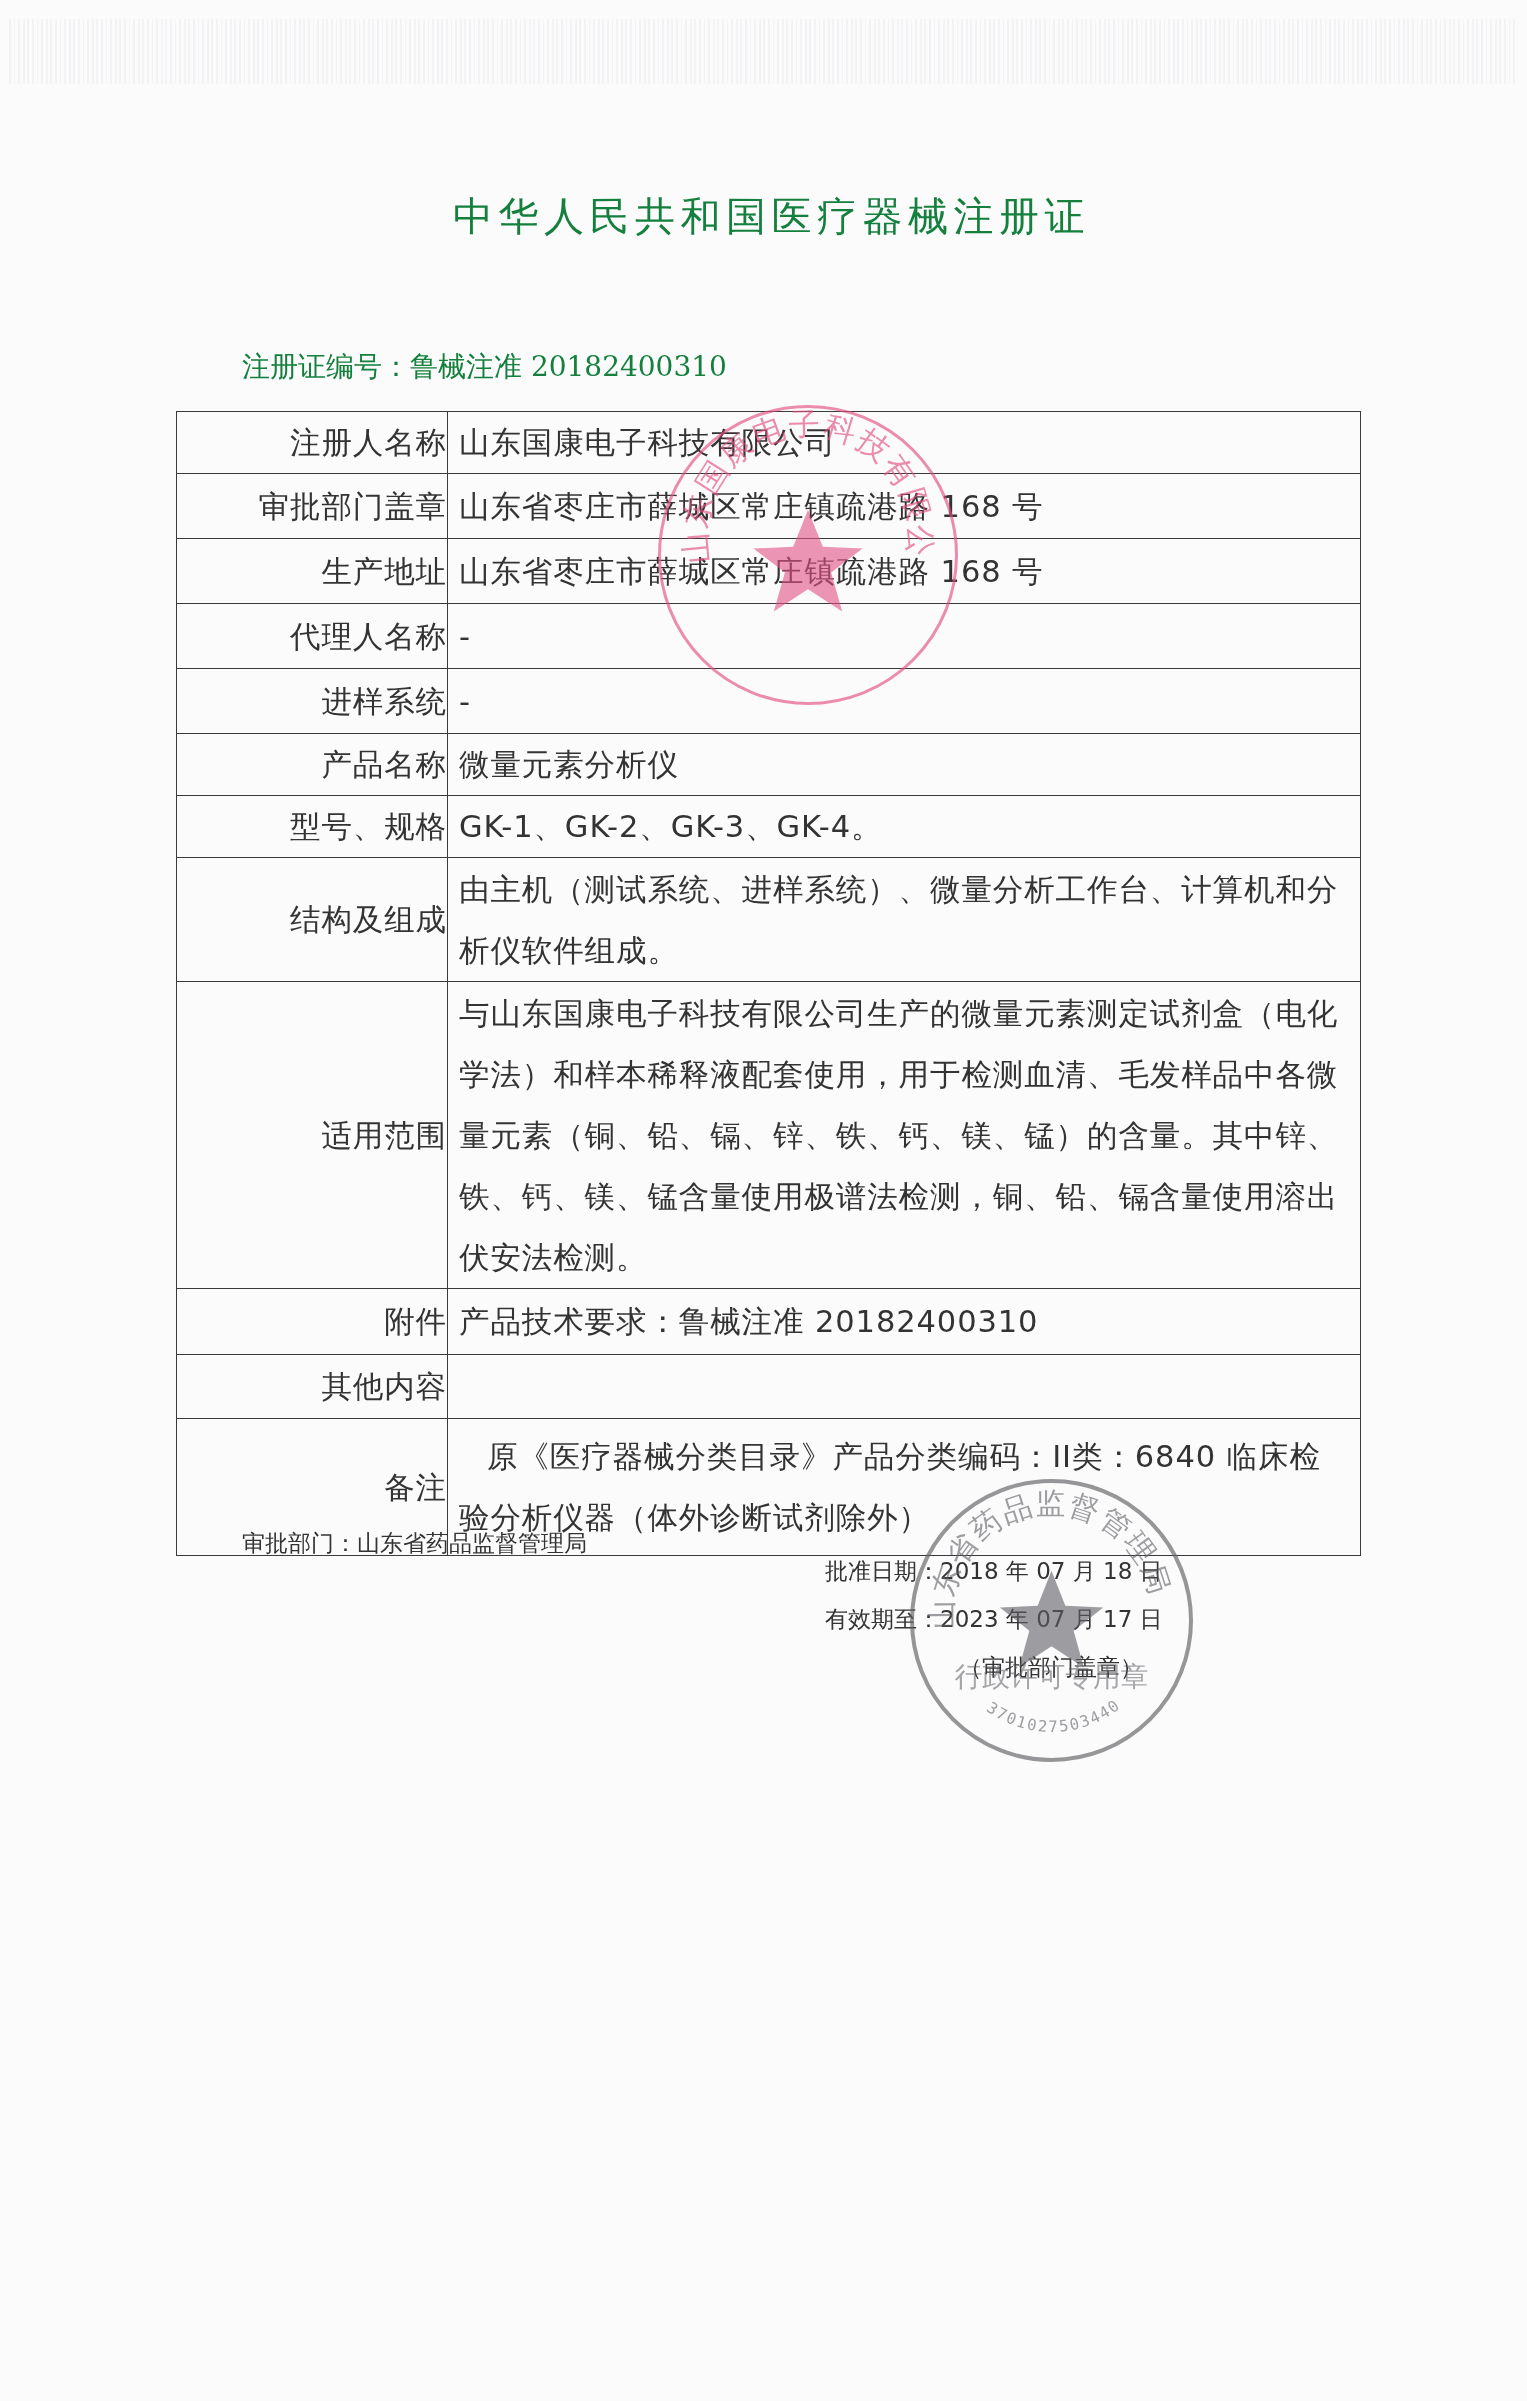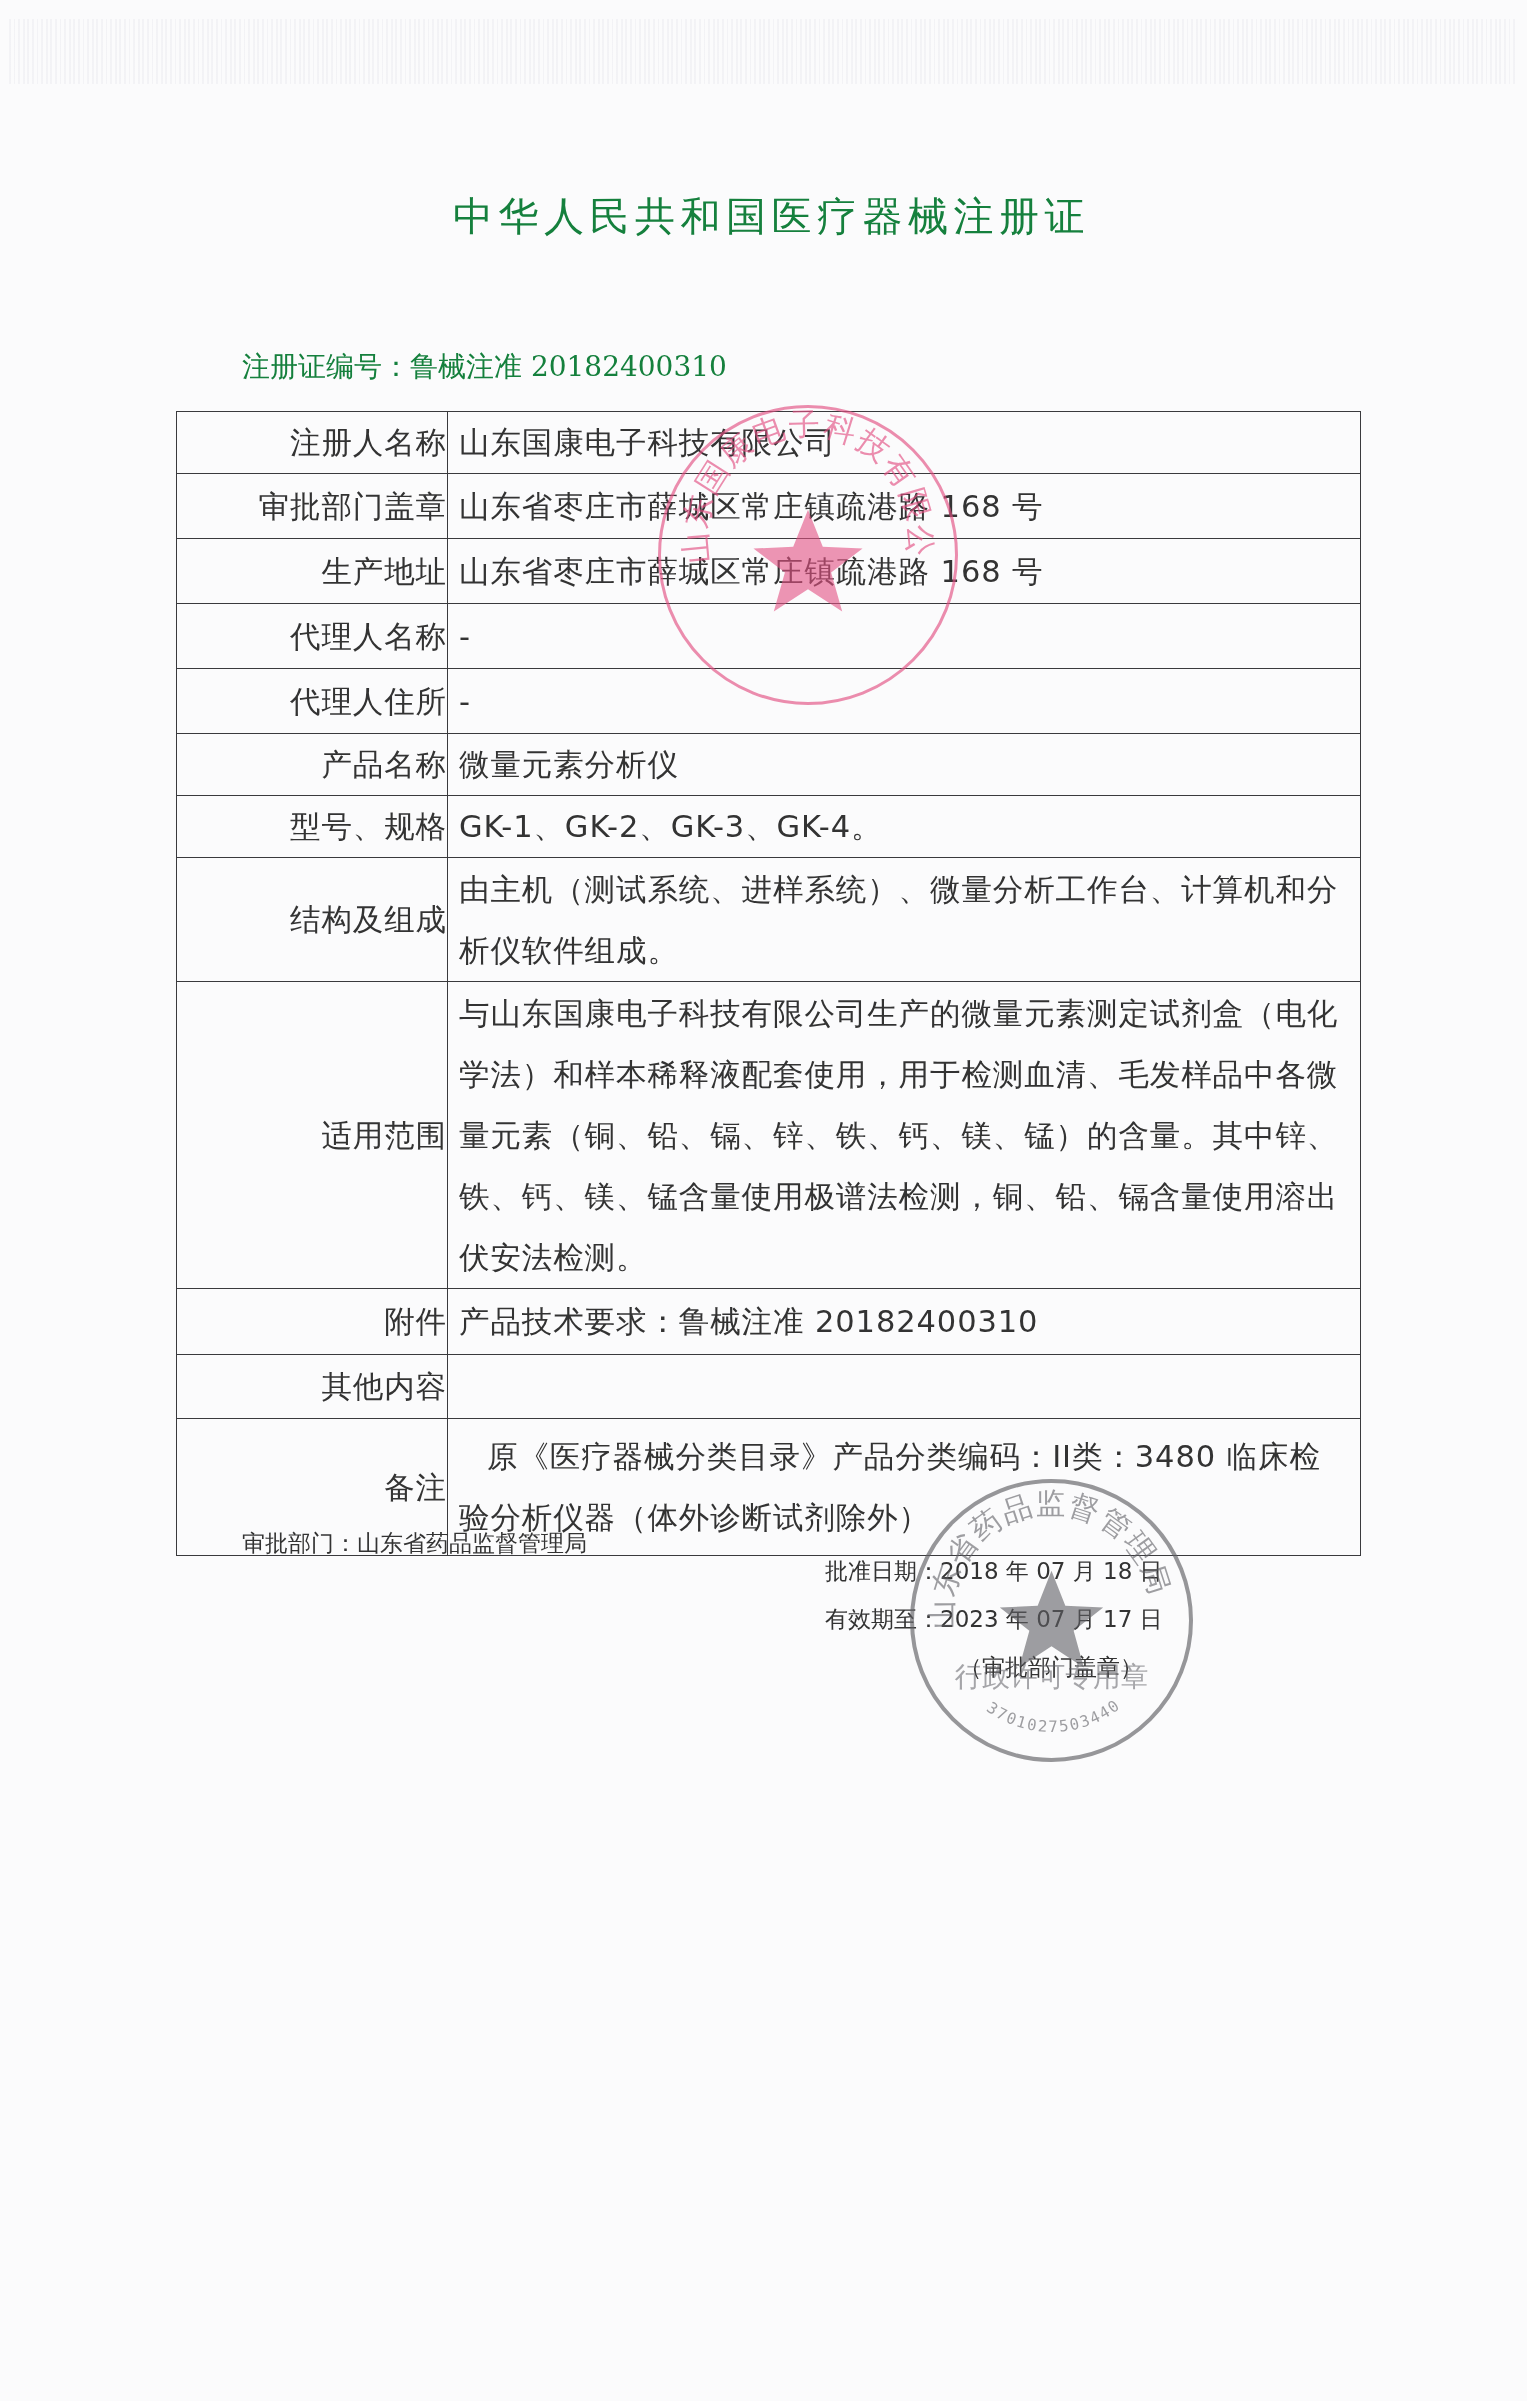--- a/index.html
+++ b/index.html
@@ -98,21 +98,21 @@
   </tr>
   <tr style="height:65px">
     <td class="label">生产地址</td>
     <td class="value">山东省枣庄市薛城区常庄镇疏港路 168 号</td>
   </tr>
   <tr style="height:65px">
     <td class="label">代理人名称</td>
     <td class="value">-</td>
   </tr>
   <tr style="height:65px">
-    <td class="label">代理人住所</td>
+    <td class="label">进样系统</td>
     <td class="value">-</td>
   </tr>
   <tr style="height:62px">
     <td class="label">产品名称</td>
     <td class="value">微量元素分析仪</td>
   </tr>
   <tr style="height:62px">
     <td class="label">型号、规格</td>
     <td class="value mono-ish">GK-1、GK-2、GK-3、GK-4。</td>
   </tr>
@@ -127,21 +127,21 @@
   <tr style="height:66px">
     <td class="label">附件</td>
     <td class="value">产品技术要求：鲁械注准 20182400310</td>
   </tr>
   <tr style="height:64px">
     <td class="label">其他内容</td>
     <td class="value"></td>
   </tr>
   <tr style="height:137px">
     <td class="label">备注</td>
-    <td class="value multi" style="text-indent:28px">原《医疗器械分类目录》产品分类编码：II类：3480 临床检验分析仪器（体外诊断试剂除外）</td>
+    <td class="value multi" style="text-indent:28px">原《医疗器械分类目录》产品分类编码：II类：6840 临床检验分析仪器（体外诊断试剂除外）</td>
   </tr>
 </tbody>
   </table>
 
 <div class="footer-dept">审批部门：山东省药品监督管理局</div>
 
 <div class="footer-right">
   <div>批准日期：2018 年 07 月 18 日</div>
   <div>有效期至：2023 年 07 月 17 日</div>
   <div class="seal-note">（审批部门盖章）</div>

